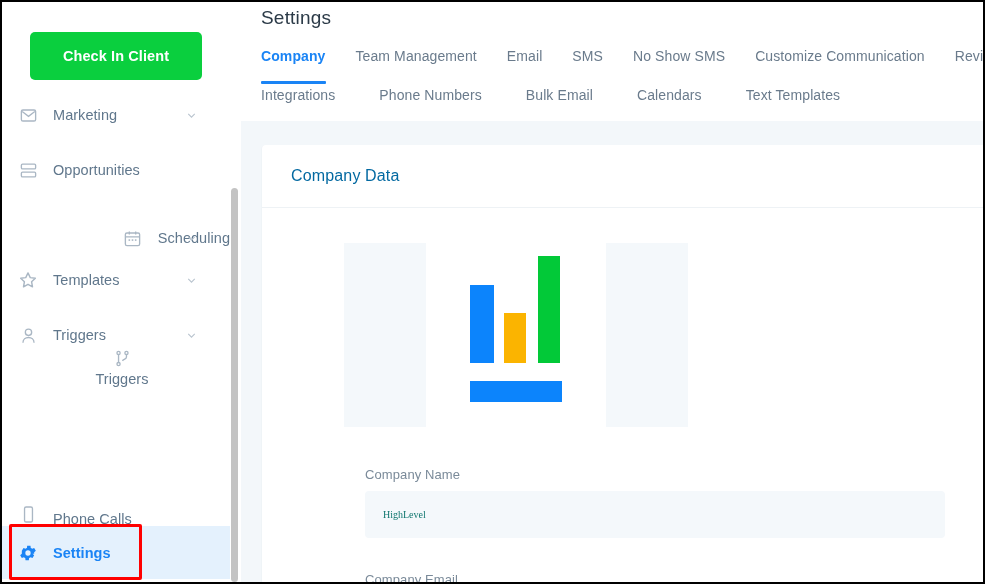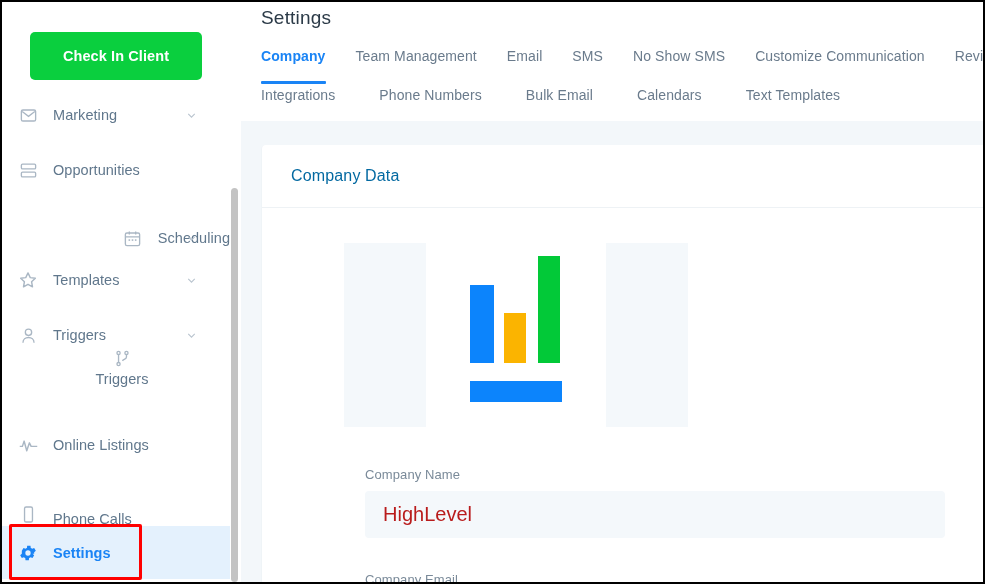--- a/index.html
+++ b/index.html
@@ -220,23 +220,23 @@
     color: #7a8a99;
     margin-bottom: 9px;
     letter-spacing: .1px;
   }
   .field-input {
     width: 580px; height: 47px;
     background: #f4f8fb;
     border: none;
     border-radius: 4px;
     padding-left: 18px;
-    font-family: Liberation Sans, sans-serif;
-    font-size: 20px;
-    color: #b91c1c;
+    font-family: Liberation Serif, serif;
+    font-size: 10px;
+    color: #0f766e;
     outline: none;
   }
   #field-company-email-label { margin-top: 34px; }
 </style>
 </head>
 <body>
 
 <div id="screen">
 
   <div id="sidebar">
@@ -320,28 +320,20 @@
         <svg width="19" height="19" viewBox="0 0 24 24" fill="none" stroke="currentColor" stroke-width="1.7">
           <circle cx="7" cy="5" r="2"></circle>
             <circle cx="17" cy="5" r="2"></circle>
             <circle cx="7" cy="19" r="2"></circle>
           <path d="M7 7v10M17 7v3c0 3-4 3-5 5"></path>
         </svg>
       </span>
       <span class="nav-label">Triggers</span>
     </div>
 
-    <div class="nav-item" style="top:416px;">
-      <span class="nav-icon">
-        <svg width="21" height="21" viewBox="0 0 24 24" fill="none" stroke="currentColor" stroke-width="1.7" stroke-linejoin="round">
-          <path d="M2 13h3l2-6 3 11 3-9 2 4h7"></path>
-        </svg>
-      </span>
-      <span class="nav-label">Online Listings</span>
-    </div>
 
     <div class="nav-item" style="top:471px;align-items:flex-end;">
       <span class="nav-icon">
         <svg width="19" height="19" viewBox="0 0 24 24" fill="none" stroke="currentColor" stroke-width="1.7">
           <rect x="7" y="2.5" width="10" height="19" rx="2"></rect>
         </svg>
       </span>
       <span class="nav-label">Phone Calls</span>
     </div>
 

